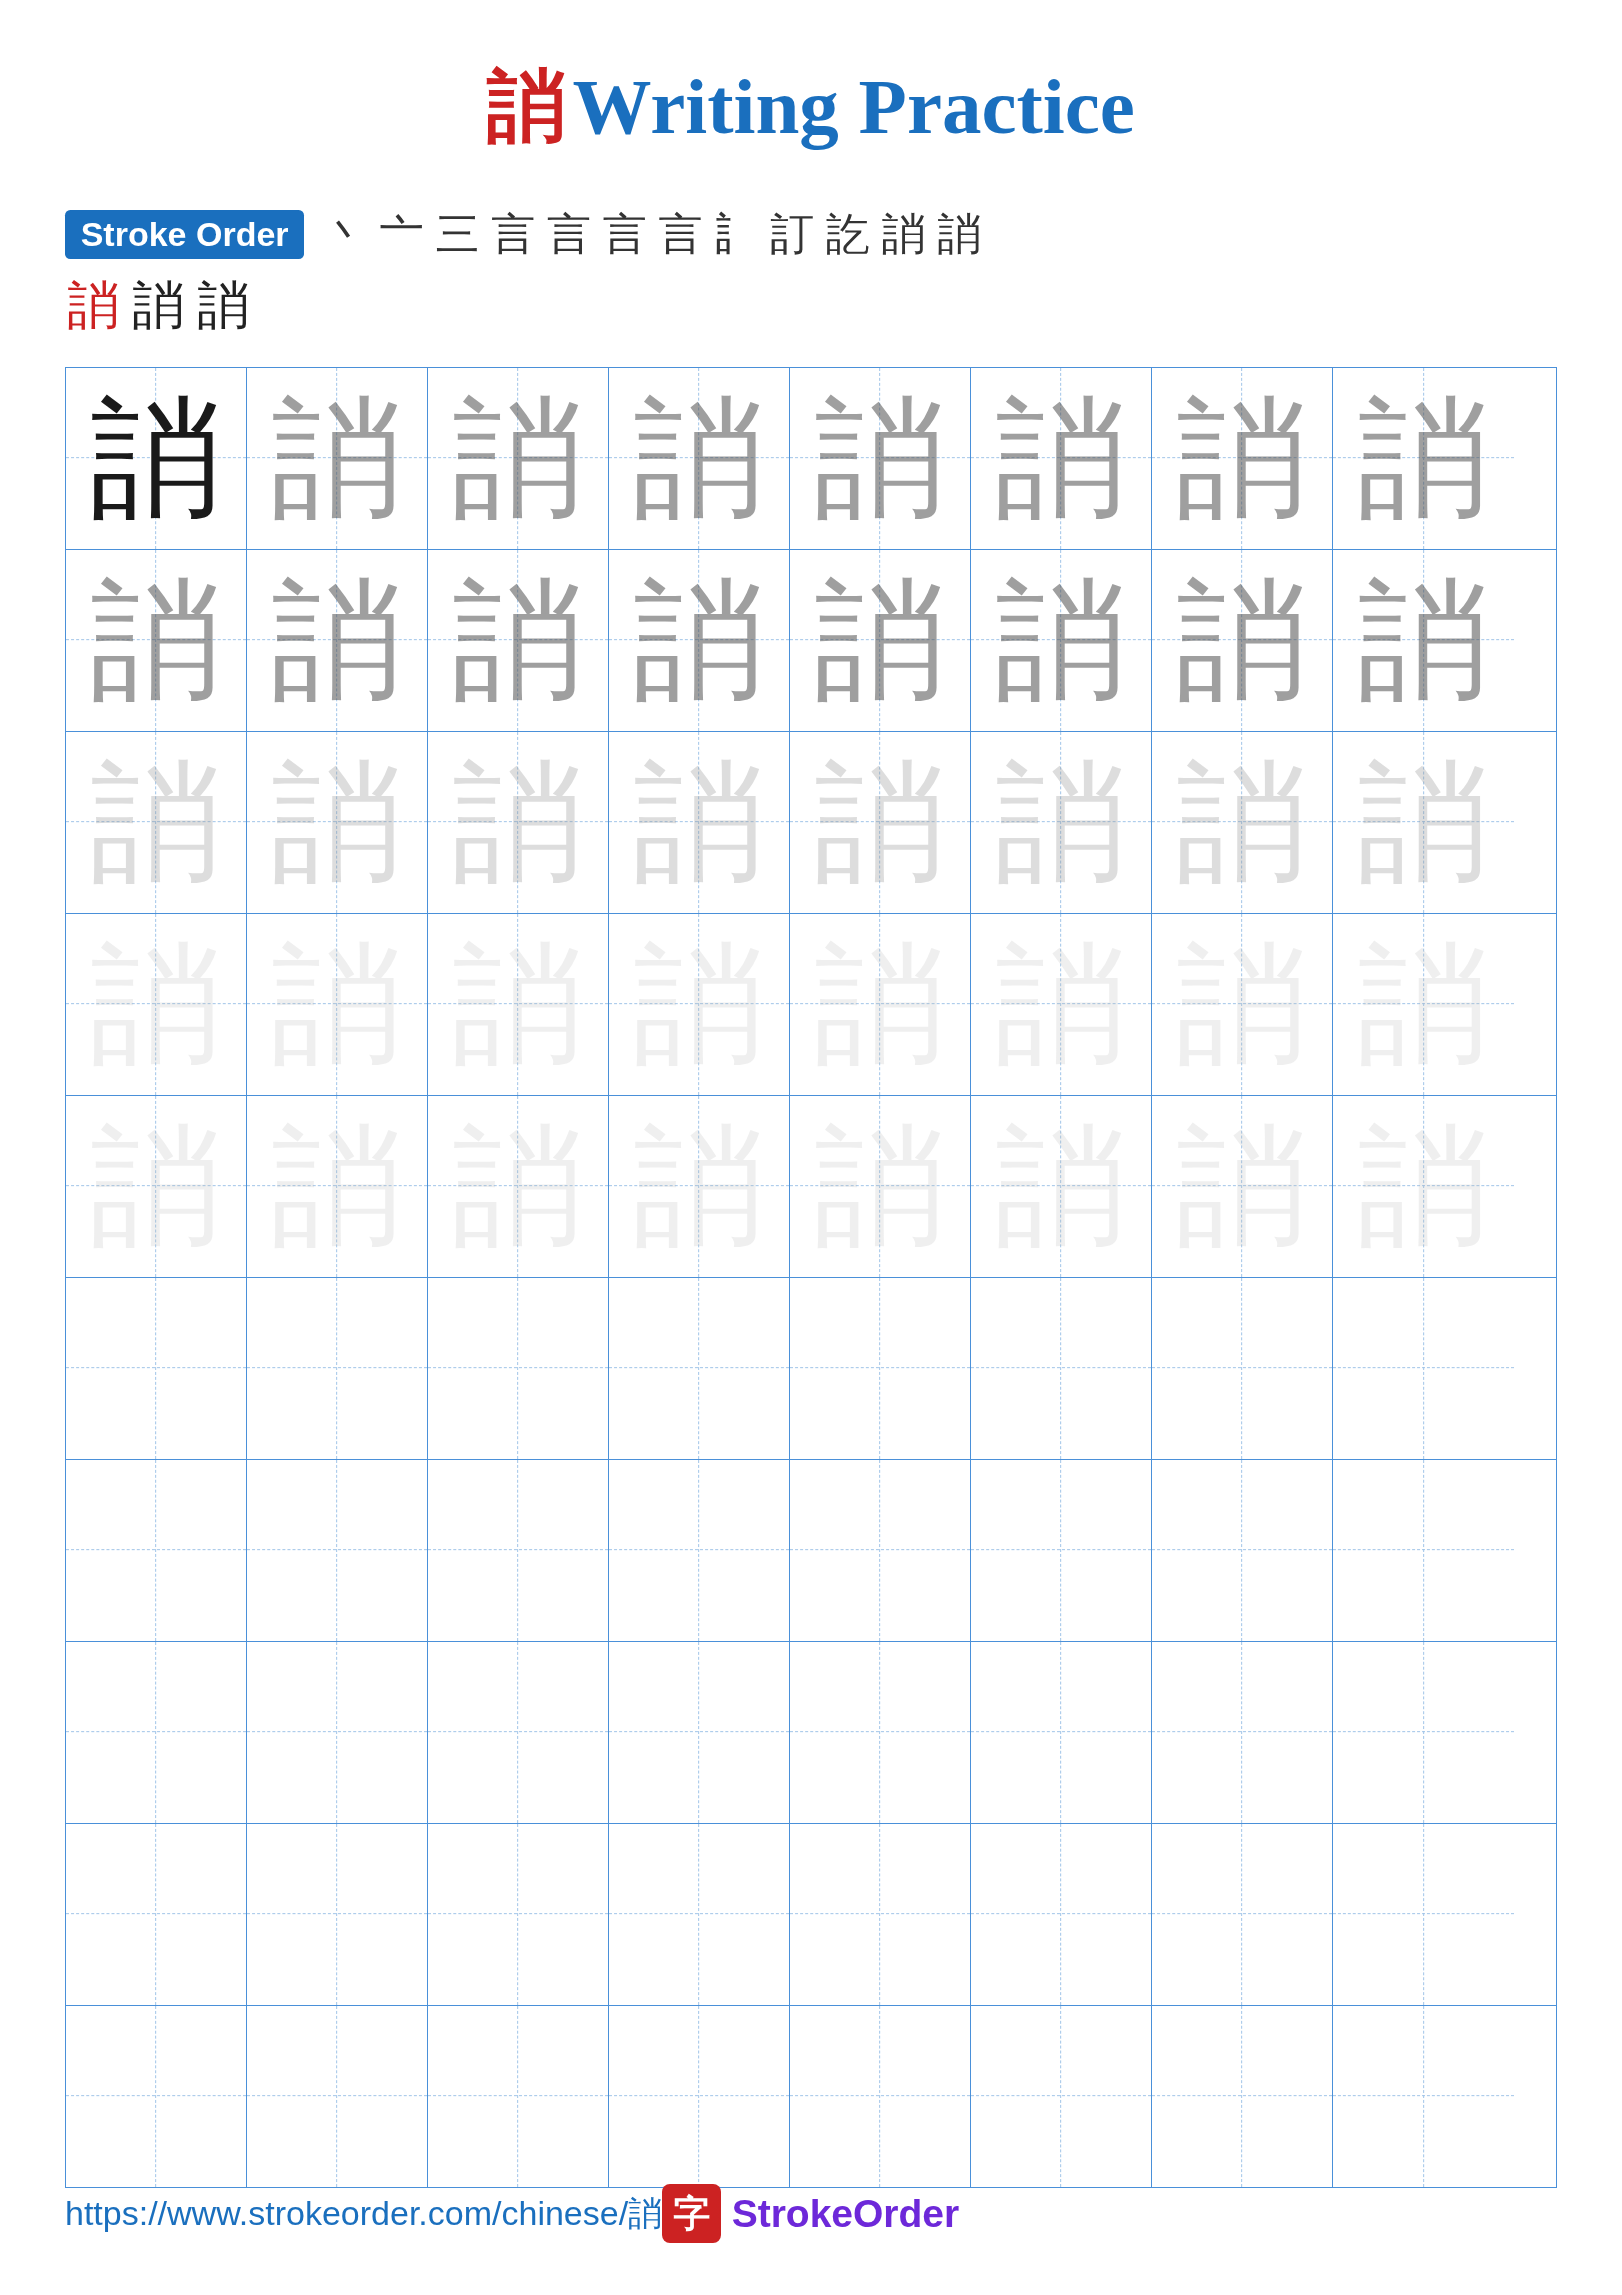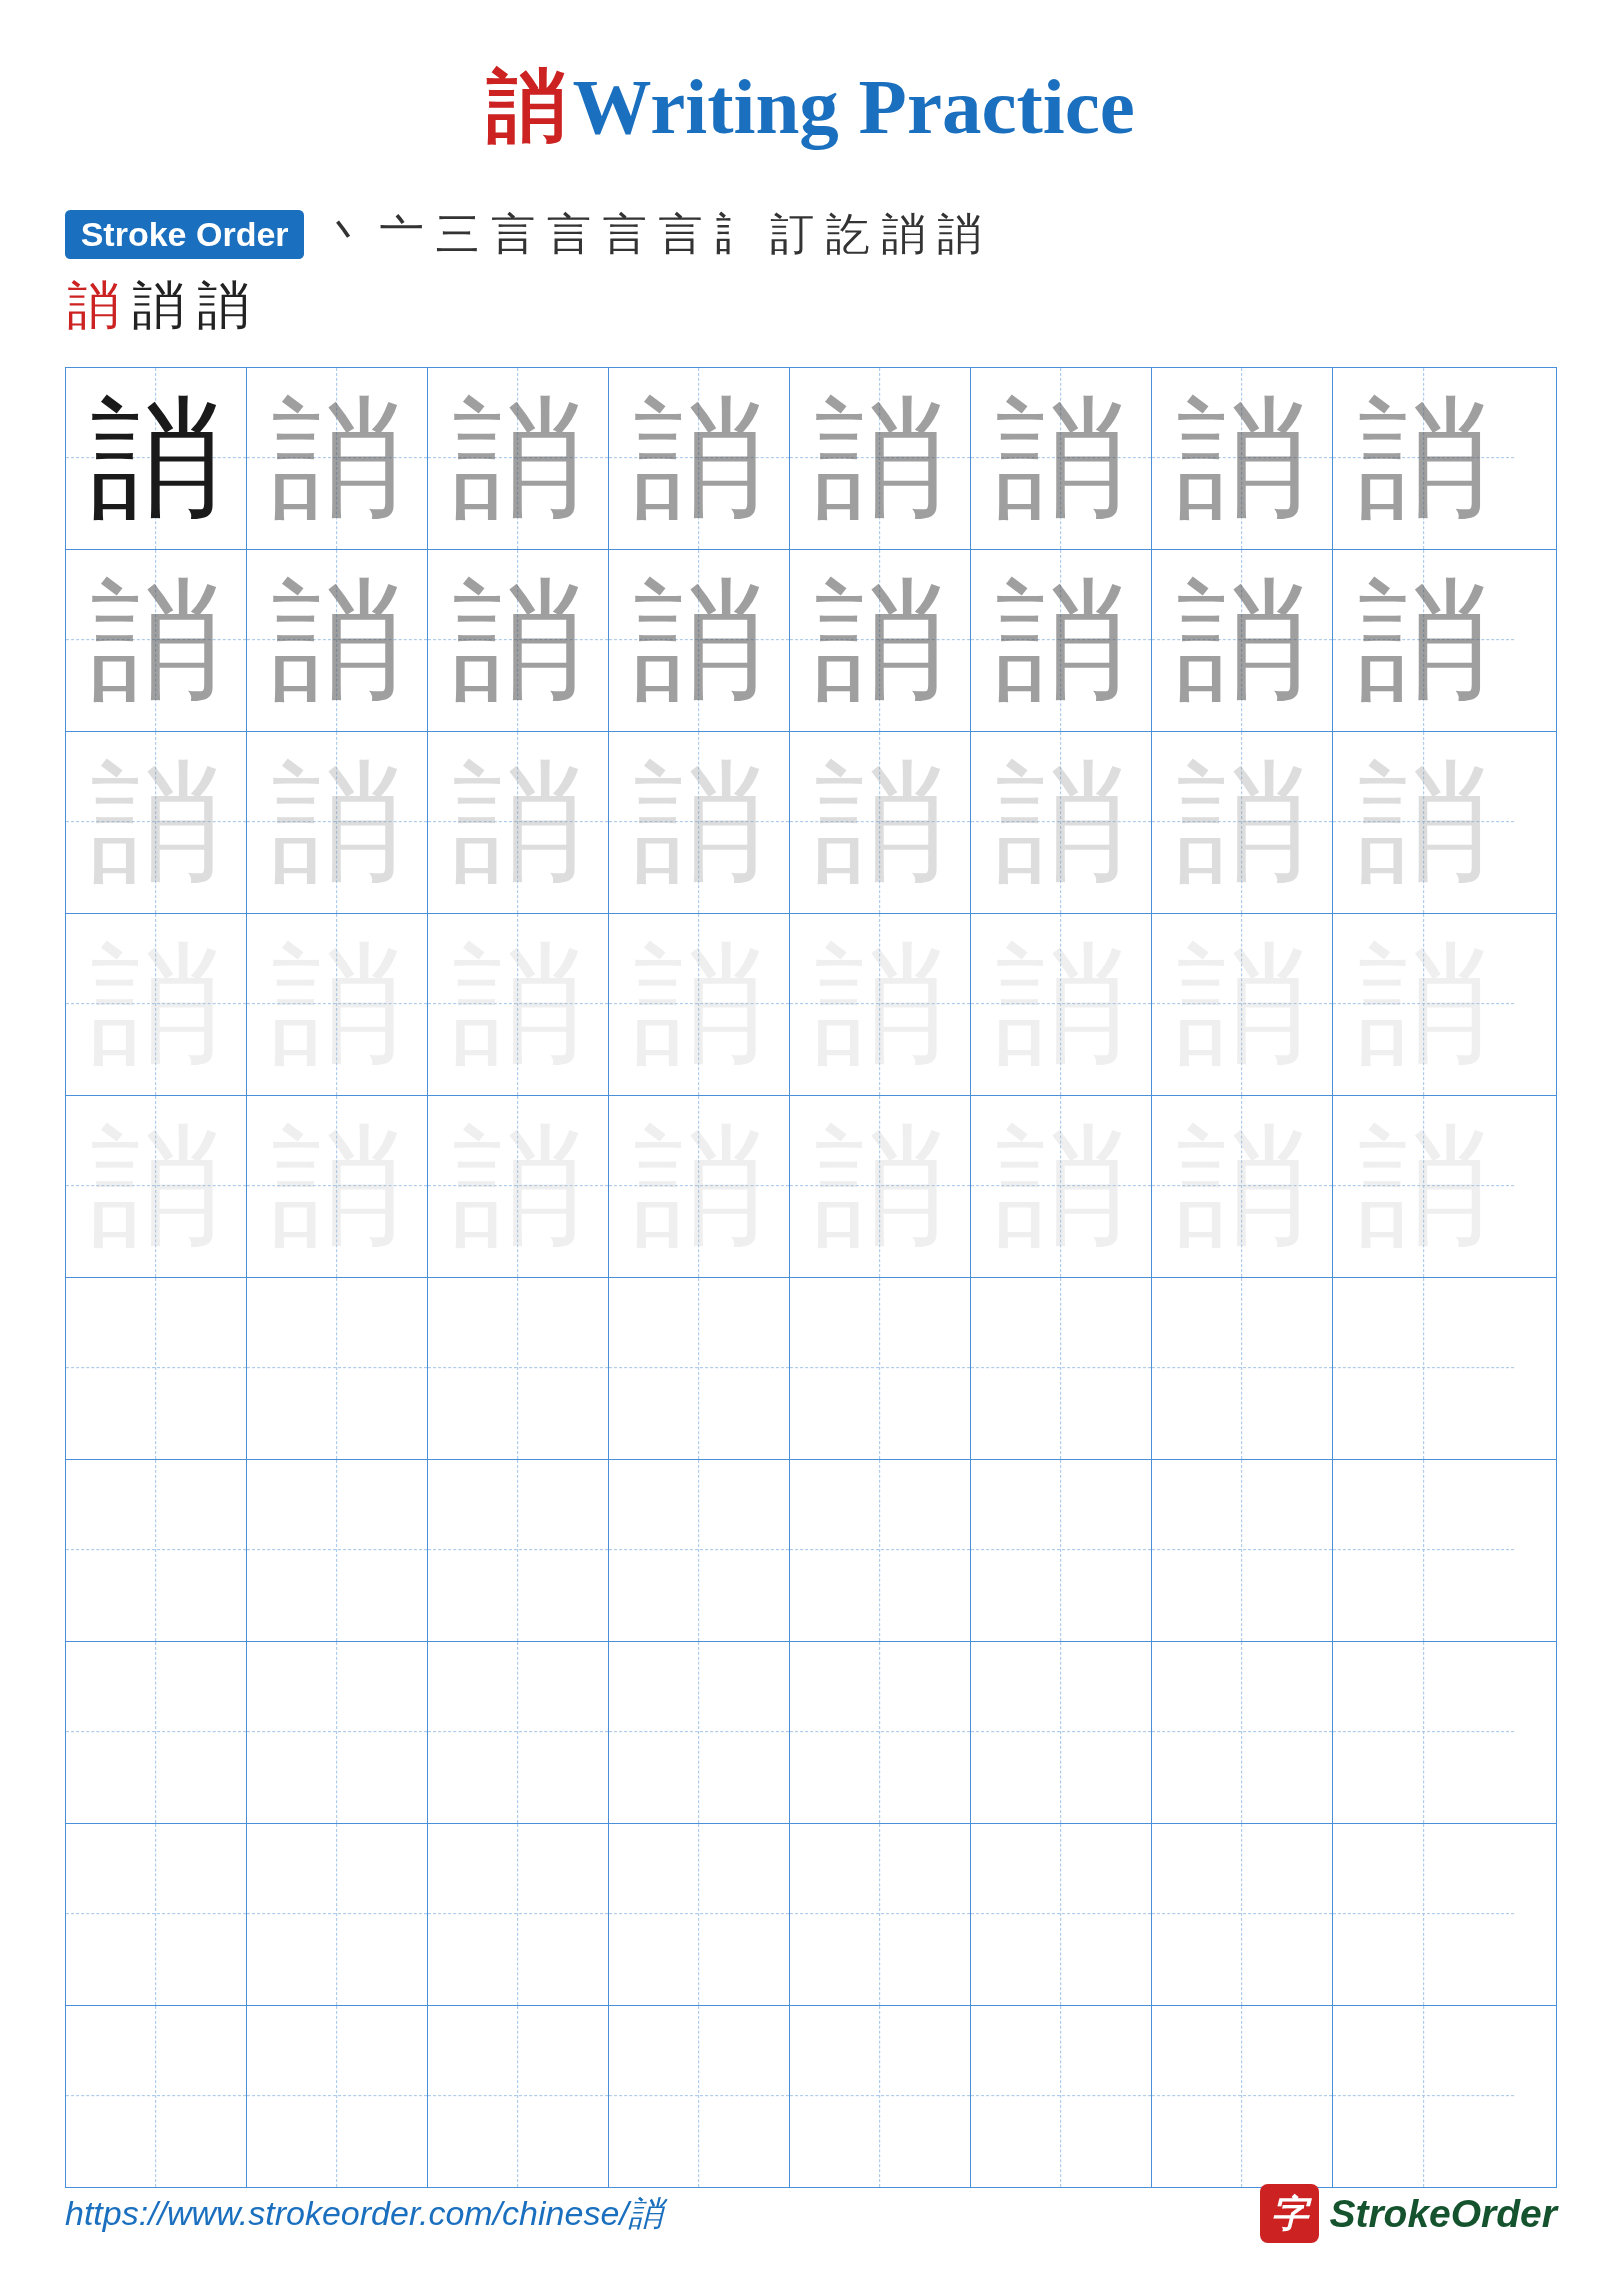--- a/index.html
+++ b/index.html
@@ -167,23 +167,21 @@
     }
 
     
     .footer {
       position: absolute;
       bottom: 52px;
       left: 0;
       right: 0;
       display: flex;
       align-items: center;
-      justify-content: space-between;
       padding: 0 65px;
-      font-style: italic;
     }
 
     .footer-url {
       font-size: 34px;
       color: #1a6fbe;
       font-family: Arial, sans-serif;
     }
 
     .footer-brand {
       display: flex;
@@ -201,21 +199,21 @@
       justify-content: center;
       color: white;
       font-size: 37px;
       font-weight: bold;
       font-family: serif;
     }
 
     .footer-brand-name {
       font-size: 39px;
       font-weight: bold;
-      color: #14532d;
+      color: #6d28d9;
       font-family: Arial, sans-serif;
     }
   </style>
 </head>
 <body>
 
 <div class="page-title">
   <span class="title-char">誚</span><span>Writing Practice</span>
 </div>
 

